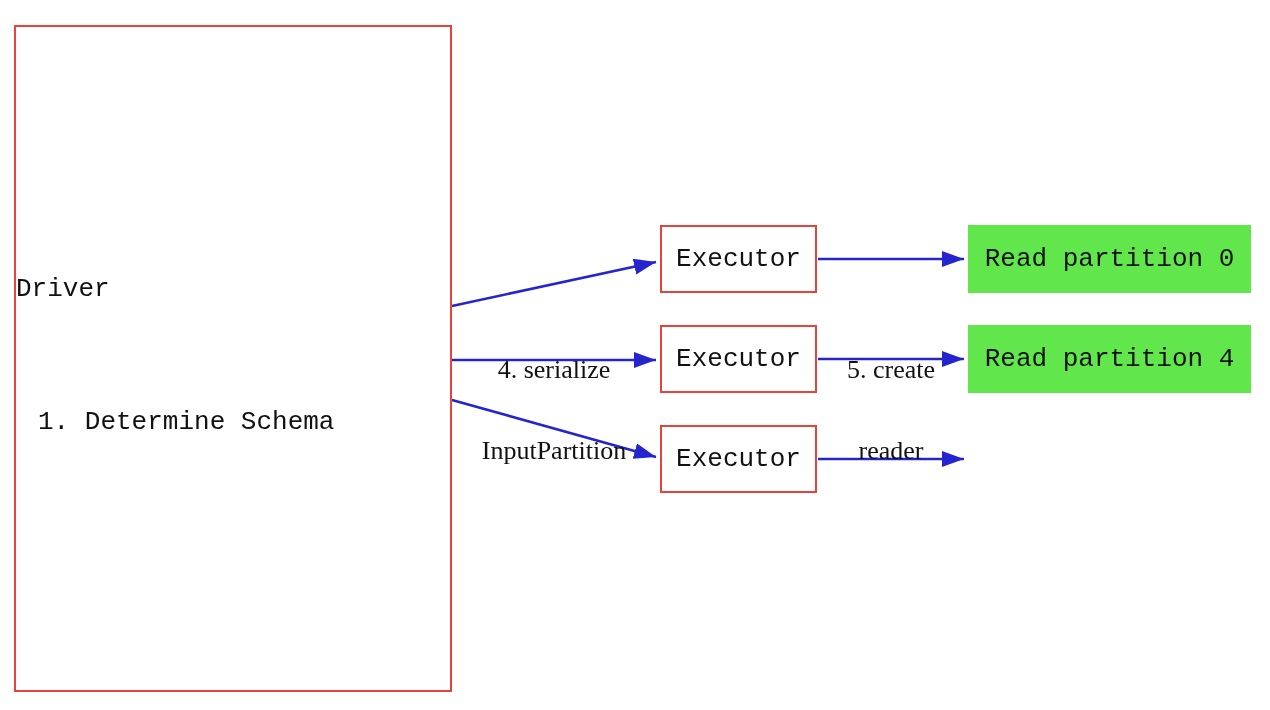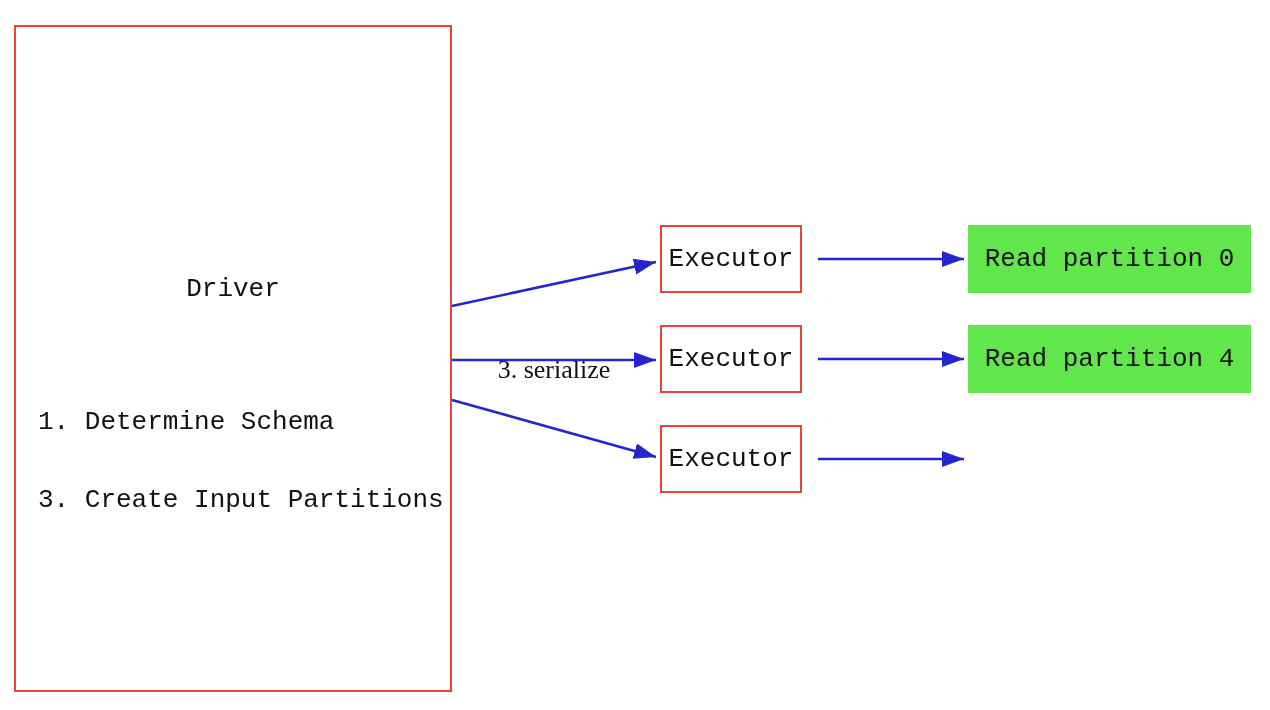--- a/index.html
+++ b/index.html
@@ -40,36 +40,36 @@
     left: 14px;
     top: 25px;
     width: 438px;
     height: 667px;
   }
   .driver-title {
     position: absolute;
     left: 0;
     right: 0;
     top: 247px;
-    text-align: center;
+    text-align: left;
     font-size: 26px;
     line-height: 30px;
     white-space: pre;
   }
   .driver-steps {
     position: absolute;
     left: 22px;
     top: 330px;
     font-size: 26px;
     line-height: 26px;
     white-space: pre;
   }
   .executor-box {
     left: 660px;
-    width: 142px;
+    width: 157px;
     height: 68px;
     display: flex;
     align-items: center;
     justify-content: center;
     font-size: 26px;
     white-space: pre;
   }
   .partition-box {
     left: 968px;
     width: 283px;
@@ -114,21 +114,20 @@
     <line x1="452" y1="400" x2="656" y2="457" marker-end="url(#arrowhead)"></line>
     <line x1="818" y1="259" x2="964" y2="259" marker-end="url(#arrowhead)"></line>
     <line x1="818" y1="359" x2="964" y2="359" marker-end="url(#arrowhead)"></line>
     <line x1="818" y1="459" x2="964" y2="459" marker-end="url(#arrowhead)"></line>
   </svg>
 
   <div class="box red-border driver-box">
     <div class="driver-title">Driver</div>
     <div class="driver-steps">
       <div>1. Determine Schema</div>
-      <div>3. Create Input Partitions</div>
     </div>
   </div>
 
   <div class="box red-border executor-box row-0">
     <span>Executor</span>
   </div>
   <div class="box red-border executor-box row-1">
     <span>Executor</span>
   </div>
   <div class="box red-border executor-box row-2">
@@ -136,17 +135,22 @@
   </div>
 
   <div class="box partition-box row-0">
     <span>Read partition 0</span>
   </div>
   <div class="box partition-box row-1">
     <span>Read partition 4</span>
   </div>
 
   <div class="edge-label edge-label-serialize">
-    <div>3. serialize</div>
+    <div>4. serialize</div>
+    <div>InputPartition</div>
   </div>
 
+  <div class="edge-label edge-label-reader">
+    <div>5. create</div>
+    <div>reader</div>
+  </div>
 
 </div>
 
 </body></html>

